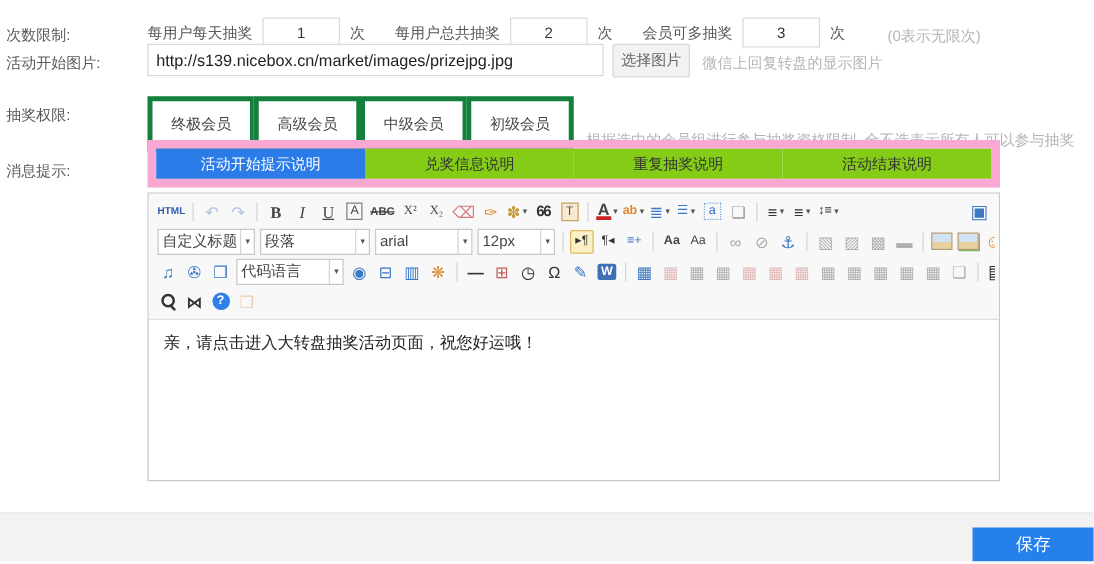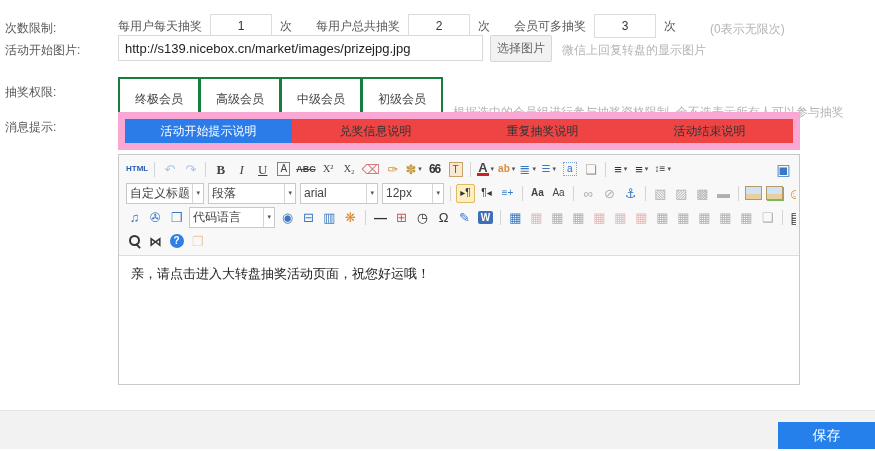--- a/index.html
+++ b/index.html
@@ -15,29 +15,29 @@
   .lf-label{color:#595959;margin-right:8px}
   .lf-input{width:56px;height:20px;border:1px solid #dcdcdc;text-align:center;font-size:12px;color:#333;outline:none}
   .lf-unit{color:#595959;margin-left:8px}
   
   .url-input{position:absolute;left:118px;top:0;width:351px;height:24px;border:1px solid #d9d9d9;
              padding:0 6px;font-size:13px;color:#222;font-family:"Liberation Sans",sans-serif;outline:none}
   .choose-btn{position:absolute;left:490px;top:0;width:62px;height:27px;background:#f2f2f2;
               border:1px solid #d6d6d6;border-radius:2px;color:#666;font-size:12px;cursor:pointer}
   .img-hint{position:absolute;left:562px;top:7px}
   
-  .mbtn{height:44px;padding:0 15px;background:#fff;border:2px solid #15803d;margin-left:-1px;
+  .mbtn{height:44px;padding:0 15px;background:#fff;border:4px solid #15803d;margin-left:-1px;
         color:#444;font-size:12px;cursor:pointer;font-family:inherit}
   .mbtn:first-child{margin-left:0}
   .hgroup .hint{margin-left:10px}
   
   .tabbar{position:absolute;left:118px;top:112px;width:682px;height:38px;border:7px solid #f9a8d4;
           display:flex;box-sizing:border-box}
   .tab{flex:1;display:flex;align-items:center;justify-content:center;font-size:12px;color:#333;
-       background:#ef4444;cursor:pointer}
+       background:#84cc16;cursor:pointer}
   .tab-active{background:var(--accent);color:#fff}
   
   .editor{position:absolute;left:118px;top:154px;width:682px;height:231px;border:1px solid #c9c9c9;
           box-sizing:border-box;background:#fff}
   .toolbar{background:#f8f8f8;border-bottom:1px solid #ddd;padding:2px 3px}
   .trow{display:flex;align-items:center;padding:1px 2px;height:22px;overflow:hidden}
   .tsep{width:1px;height:15px;background:#d4d4d4;margin:0 4px;flex:0 0 auto}
   .tspace{flex:1}
   .tbtn{display:inline-flex;align-items:center;justify-content:center;min-width:19px;height:19px;
         margin:0 1px;border:1px solid transparent;border-radius:2px;font-size:13px;color:#444;
@@ -120,21 +120,21 @@
     <span class="flabel" style="top:7px">抽奖权限:</span>
     <div class="hgroup" style="top:0">
         <button class="mbtn">终极会员</button>
         <button class="mbtn">高级会员</button>
         <button class="mbtn">中级会员</button>
         <button class="mbtn">初级会员</button>
         <span class="hint">根据选中的会员组进行参与抽奖资格限制, 全不选表示所有人可以参与抽奖</span>
       </div>
   </div>
 
-  <span class="flabel" style="top:119px">消息提示:</span>
+  <span class="flabel" style="top:129px">消息提示:</span>
   <div class="tabbar">
       <div class="tab tab-active">活动开始提示说明</div>
       <div class="tab">兑奖信息说明</div>
       <div class="tab">重复抽奖说明</div>
       <div class="tab">活动结束说明</div>
     </div>
 
   <div class="editor">
     <div class="toolbar">
         <div class="trow">

